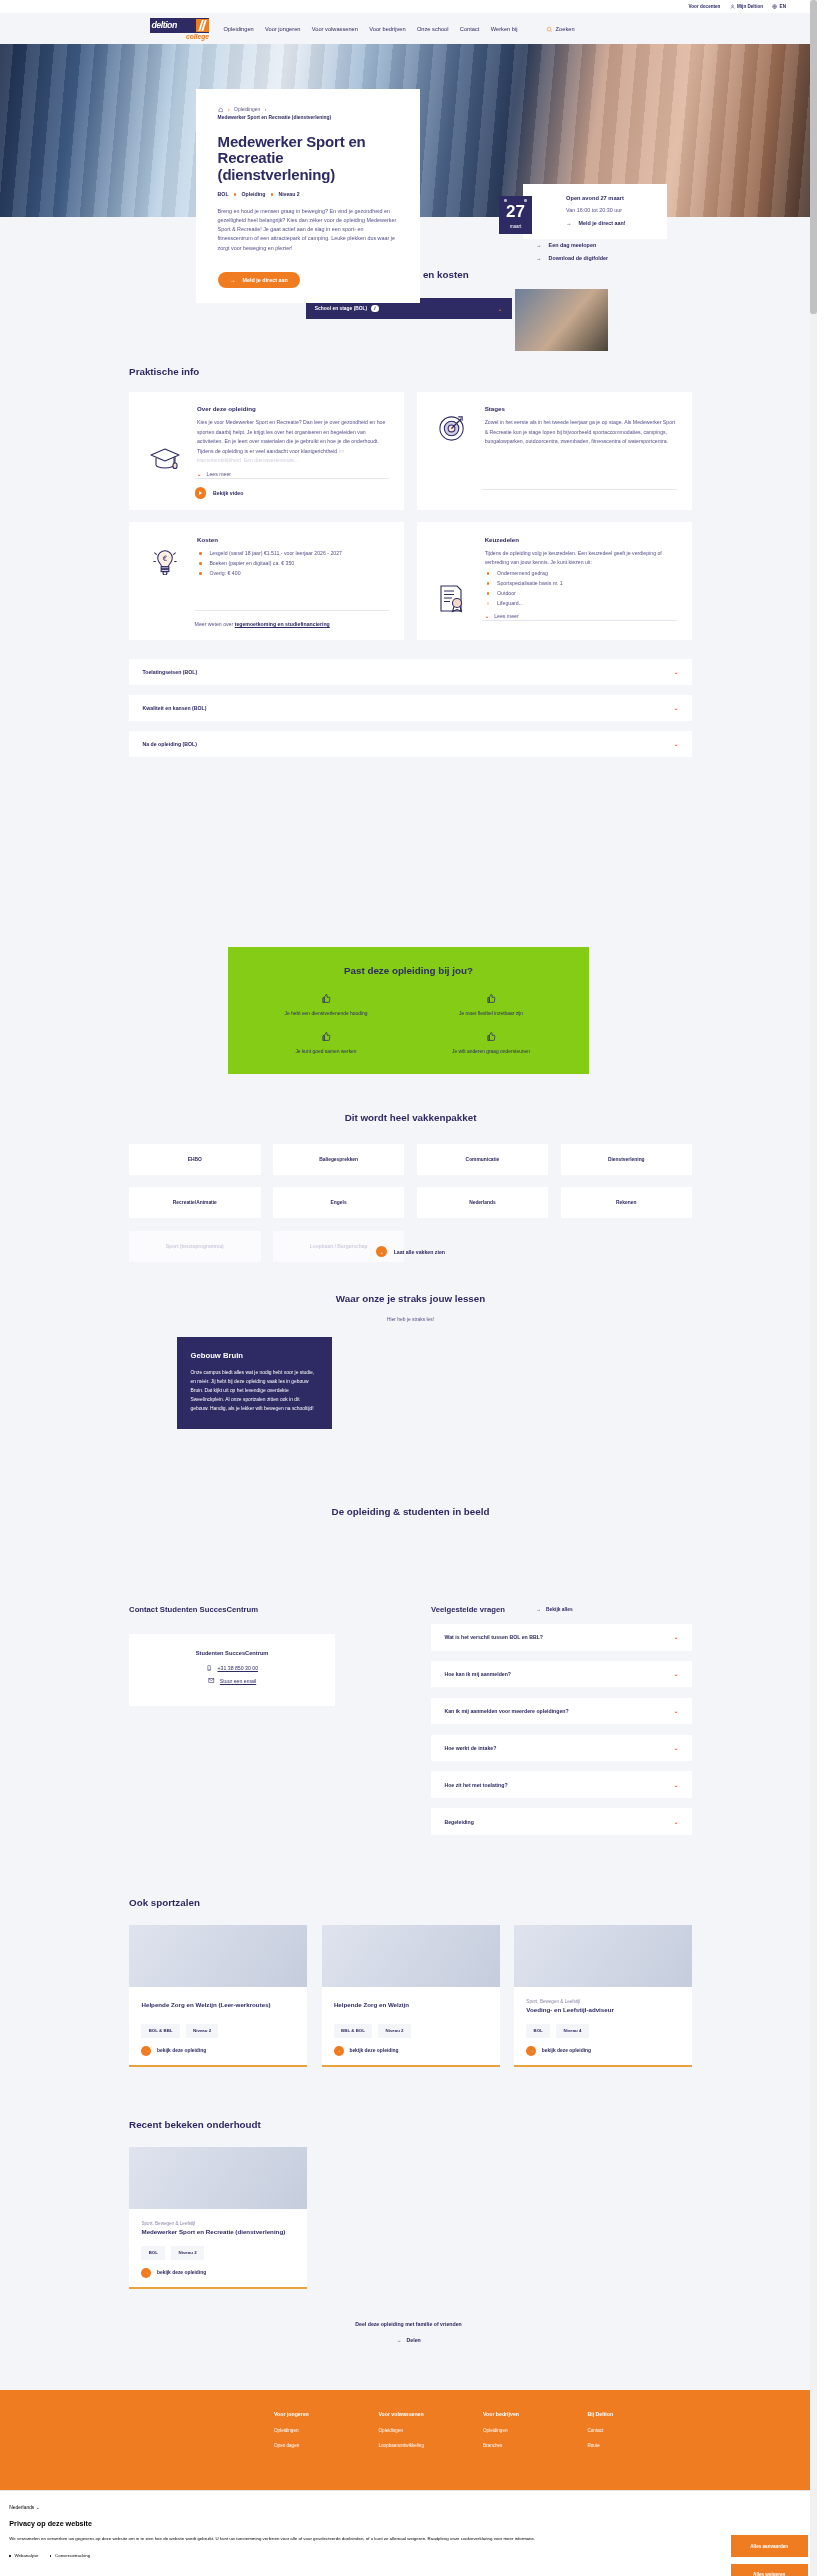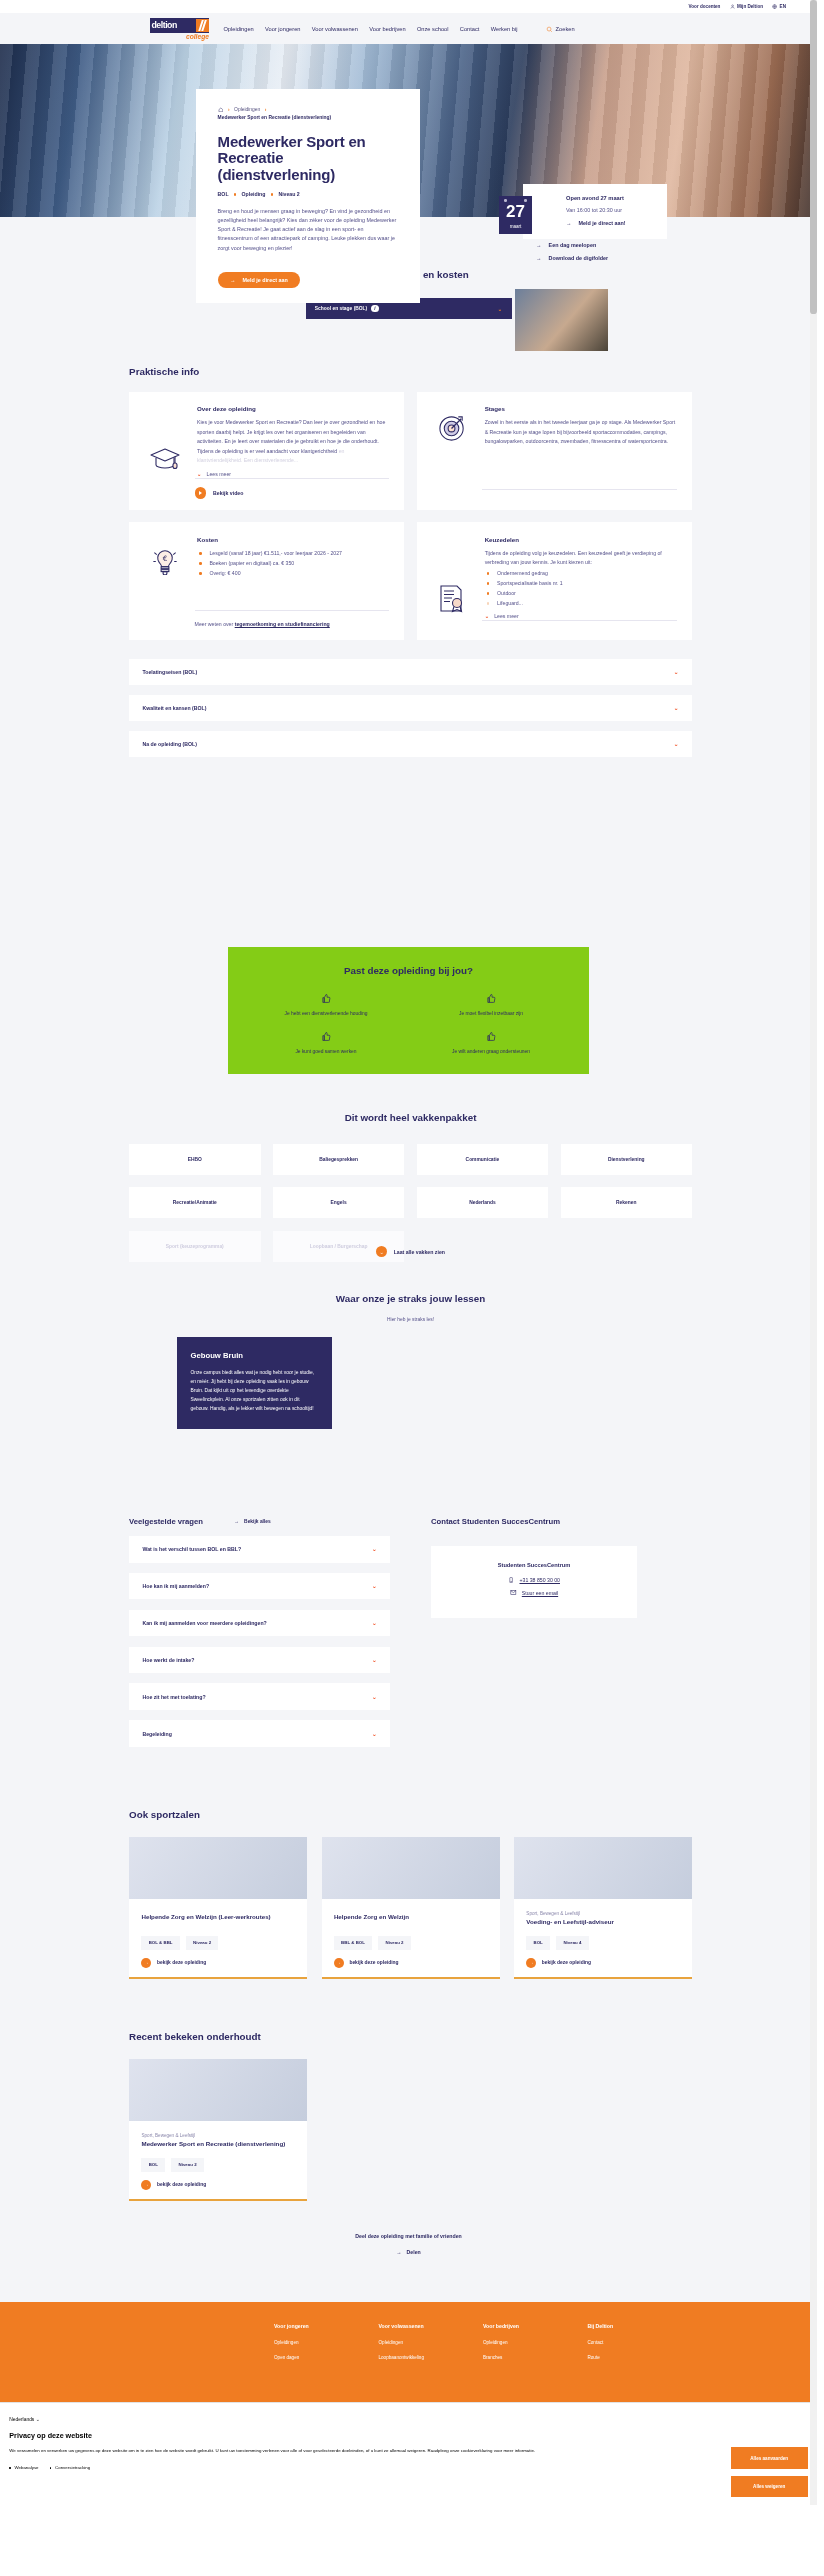--- a/index.html
+++ b/index.html
@@ -13,21 +13,21 @@
   .scrollbar .arrow-t{top:2.1px;border-bottom:3.1px solid #505050}
 
   
   .utilbar{height:13.4px;background:#ffffff;display:flex;justify-content:flex-end;align-items:center;gap:9.3px;padding:0 31px 0 0;font-size:4.6px;color:#2e2a63;font-weight:600}
   .utilbar .u-item{display:flex;align-items:center;gap:2.1px;cursor:pointer;white-space:nowrap}
 
   
   .nav{height:31px;background:#f4f5f8;display:flex;align-items:center;padding-left:150px;gap:0}
   .logo{width:60px;height:29px;position:relative;flex:none;margin-right:13.4px}
   .logo .lg-box{position:absolute;left:0;top:4.1px;width:59px;height:14.4px;background:#2e2a63;border:1px solid #2e2a63}
-  .logo .lg-word{position:absolute;left:1.5px;top:5.2px;color:#fff;font-weight:bold;font-size:8.8px;letter-spacing:-0.5px;}
+  .logo .lg-word{position:absolute;left:1.5px;top:5.2px;color:#fff;font-weight:bold;font-size:8.8px;letter-spacing:-0.5px;font-style:italic}
   .logo .lg-slash{position:absolute;right:1px;top:4.6px;width:13.4px;height:13.4px;background:#f07c22;}
   .logo .lg-slash:after{content:"";position:absolute;left:4.1px;top:1px;width:2.1px;height:11.3px;background:#fff;transform:skewX(-18deg)}
   .logo .lg-slash:before{content:"";position:absolute;left:7.7px;top:1px;width:2.1px;height:11.3px;background:#fff;transform:skewX(-18deg)}
   .logo .lg-college{position:absolute;right:1px;top:19px;color:#f07c22;font-weight:bold;font-size:6.7px;font-style:italic}
   .nav a.navlink{font-size:5.7px;color:#2e2a63;text-decoration:none;margin-right:11.3px;font-weight:500;white-space:nowrap;cursor:pointer}
   .nav .search{display:flex;align-items:center;gap:2.6px;font-size:5.7px;margin-left:17.5px;cursor:pointer}
 
   
   .hero{position:relative;height:173px;overflow:hidden}
   .hero-bg{position:absolute;inset:0;background:
@@ -483,57 +483,26 @@
 
   <div class="locsec wrap">
     <h2 class="h2">Waar onze je straks jouw lessen</h2>
     <div class="locsub">Hier heb je straks les!</div>
     <div class="loccard">
       <h3>Gebouw Bruin</h3>
       <p>Onze campus biedt alles wat je nodig hebt voor je studie, en méér. Jij hebt bij deze opleiding vaak les in gebouw Bruin. Dat kijkt uit op het levendige overdekte Sweelinckplein. Al onze sportzalen zitten ook in dit gebouw. Handig, als je lekker wilt bewegen na schooltijd!</p>
     </div>
   </div>
 
+  <div class="beeldsec wrap">
+    <h2 class="h2">De opleiding &amp; studenten in beeld</h2>
+  </div>
 
   <div class="faqsec wrap">
     <div class="faqgrid">
-      <div>
-        <div class="faqhead">
-          <h2>Veelgestelde vragen</h2>
-          <div class="bekijk">
-            <span>→</span>
-            <span>Bekijk alles</span>
-          </div>
-        </div>
-        <div class="faqitem">
-          <span>Wat is het verschil tussen BOL en BBL?</span>
-          <span class="chev">⌄</span>
-        </div>
-        <div class="faqitem">
-          <span>Hoe kan ik mij aanmelden?</span>
-          <span class="chev">⌄</span>
-        </div>
-        <div class="faqitem">
-          <span>Kan ik mij aanmelden voor meerdere opleidingen?</span>
-          <span class="chev">⌄</span>
-        </div>
-        <div class="faqitem">
-          <span>Hoe werkt de intake?</span>
-          <span class="chev">⌄</span>
-        </div>
-        <div class="faqitem">
-          <span>Hoe zit het met toelating?</span>
-          <span class="chev">⌄</span>
-        </div>
-        <div class="faqitem">
-          <span>Begeleiding</span>
-          <span class="chev">⌄</span>
-        </div>
-      </div>
-
       <div>
         <h2 style="font-size:7.7px;font-weight:bold">Contact Studenten SuccesCentrum</h2>
         <div class="contactcard">
           <h4>Studenten SuccesCentrum</h4>
           <div class="contactrow">
             <span>
               <svg class="icon-svg" width="6.2" height="6.2" viewBox="0 0 24 24" fill="none" stroke="#2e2a63" stroke-width="2">
                   <rect x="7" y="2" width="10" height="20" rx="2"></rect>
                   <circle cx="12" cy="18.5" r="1" fill="#2e2a63"></circle>
                 </svg>
@@ -544,20 +513,54 @@
             <span>
               <svg class="icon-svg" width="6.7" height="6.7" viewBox="0 0 24 24" fill="none" stroke="#2e2a63" stroke-width="2">
                   <rect x="3" y="5" width="18" height="14"></rect>
                   <path d="M3 6l9 7 9-7"></path>
                 </svg>
             </span>
             <a>Stuur een email</a>
           </div>
         </div>
       </div>
+
+      <div>
+        <div class="faqhead">
+          <h2>Veelgestelde vragen</h2>
+          <div class="bekijk">
+            <span>→</span>
+            <span>Bekijk alles</span>
+          </div>
+        </div>
+        <div class="faqitem">
+          <span>Wat is het verschil tussen BOL en BBL?</span>
+          <span class="chev">⌄</span>
+        </div>
+        <div class="faqitem">
+          <span>Hoe kan ik mij aanmelden?</span>
+          <span class="chev">⌄</span>
+        </div>
+        <div class="faqitem">
+          <span>Kan ik mij aanmelden voor meerdere opleidingen?</span>
+          <span class="chev">⌄</span>
+        </div>
+        <div class="faqitem">
+          <span>Hoe werkt de intake?</span>
+          <span class="chev">⌄</span>
+        </div>
+        <div class="faqitem">
+          <span>Hoe zit het met toelating?</span>
+          <span class="chev">⌄</span>
+        </div>
+        <div class="faqitem">
+          <span>Begeleiding</span>
+          <span class="chev">⌄</span>
+        </div>
+      </div>
     </div>
   </div>
 
   <div class="ooksec wrap">
     <h2 class="h2 left">Ook sportzalen</h2>
     <div class="okgrid">
 
       <div class="okcard">
         <div class="okthumb"></div>
         <div class="okbody">

